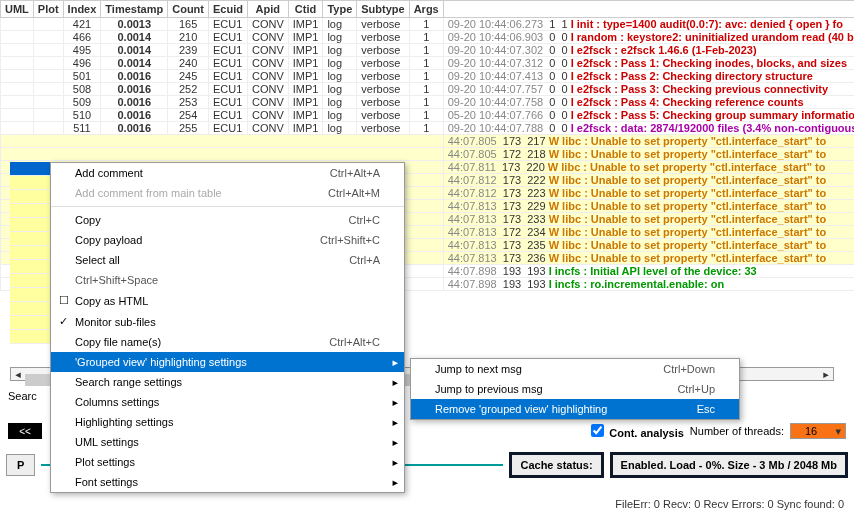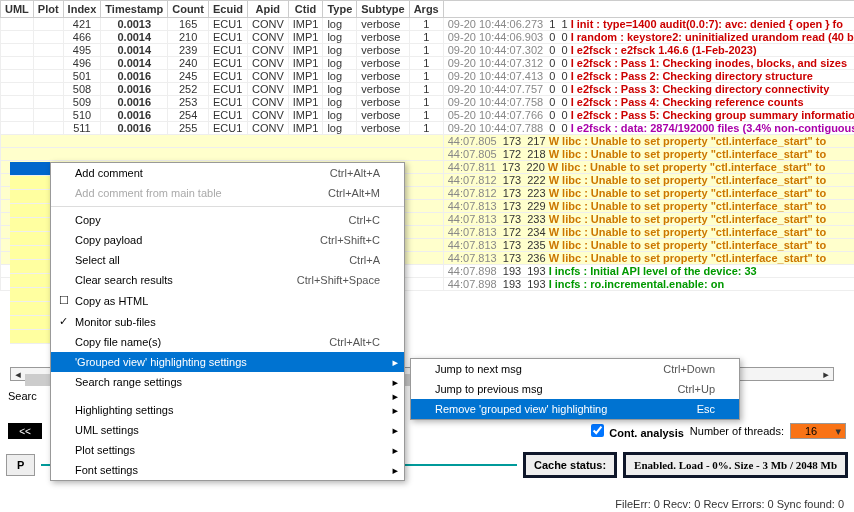--- a/index.html
+++ b/index.html
@@ -145,21 +145,21 @@
           <td></td>
           <td class="num">508</td>
           <td class="bold num">0.0016</td>
           <td class="num">252</td>
           <td>ECU1</td>
           <td>CONV</td>
           <td>IMP1</td>
           <td>log</td>
           <td>verbose</td>
           <td class="num">1</td>
-          <td class="args-cell"><span class="w">09-20 10:44:07.757</span>&nbsp;&nbsp;0&nbsp;&nbsp;0 <span class="tag-red">I e2fsck</span> <span class="tag-red">: Pass 3: Checking directory connectivity</span></td>
+          <td class="args-cell"><span class="w">09-20 10:44:07.757</span>&nbsp;&nbsp;0&nbsp;&nbsp;0 <span class="tag-red">I e2fsck</span> <span class="tag-red">: Pass 3: Checking previous connectivity</span></td>
         </tr>
         <tr>
           <td></td>
           <td></td>
           <td class="num">509</td>
           <td class="bold num">0.0016</td>
           <td class="num">253</td>
           <td>ECU1</td>
           <td>CONV</td>
           <td>IMP1</td>
@@ -286,21 +286,20 @@
       <span class="label">Copy payload</span>
       <span class="short">Ctrl+Shift+C</span>
     </div>
   <div class="mi">
       <span class="chk"></span>
       <span class="label">Select all</span>
       <span class="short">Ctrl+A</span>
     </div>
   <div class="mi">
       <span class="chk"></span>
-      <span class="label">Clear search results</span>
       <span class="short">Ctrl+Shift+Space</span>
     </div>
   <div class="mi">
       <span class="chk">☐</span>
       <span class="label">Copy as HTML</span>
     </div>
   <div class="mi">
       <span class="chk">✓</span>
       <span class="label">Monitor sub-files</span>
     </div>
@@ -314,20 +313,21 @@
       <span class="label">'Grouped view' highlighting settings</span>
       <span class="arrow">▸</span>
     </div>
   <div class="mi">
       <span class="chk"></span>
       <span class="label">Search range settings</span>
       <span class="arrow">▸</span>
     </div>
   <div class="mi">
       <span class="chk"></span>
+      <span class="label">Columns settings</span>
       <span class="arrow">▸</span>
     </div>
   <div class="mi">
       <span class="chk"></span>
       <span class="label">Highlighting settings</span>
       <span class="arrow">▸</span>
     </div>
   <div class="mi">
       <span class="chk"></span>
       <span class="label">UML settings</span>
@@ -378,16 +378,16 @@
 <div class="thread-bar">
   <label><input type="checkbox" checked="" style=""> <b>Cont. analysis</b></label>
   <span>Number of threads:</span>
   <span class="select-box">16</span>
 </div>
 
 <div class="status-bar">
   <span class="status-btn">P</span>
   <span class="status-teal"></span>
   <span class="status-lbl">Cache status:</span>
-  <span class="status-lbl" style="flex:0 0 auto;font-family:Liberation Serif, serif;">Enabled. Load - 0%. Size - 3 Mb / 2048 Mb</span>
+  <span class="status-lbl" style="flex:0 0 auto;">Enabled. Load - 0%. Size - 3 Mb / 2048 Mb</span>
 </div>
 
 <div class="footer">FileErr: 0  Recv: 0  Recv Errors: 0  Sync found: 0</div>
 
 </body></html>

